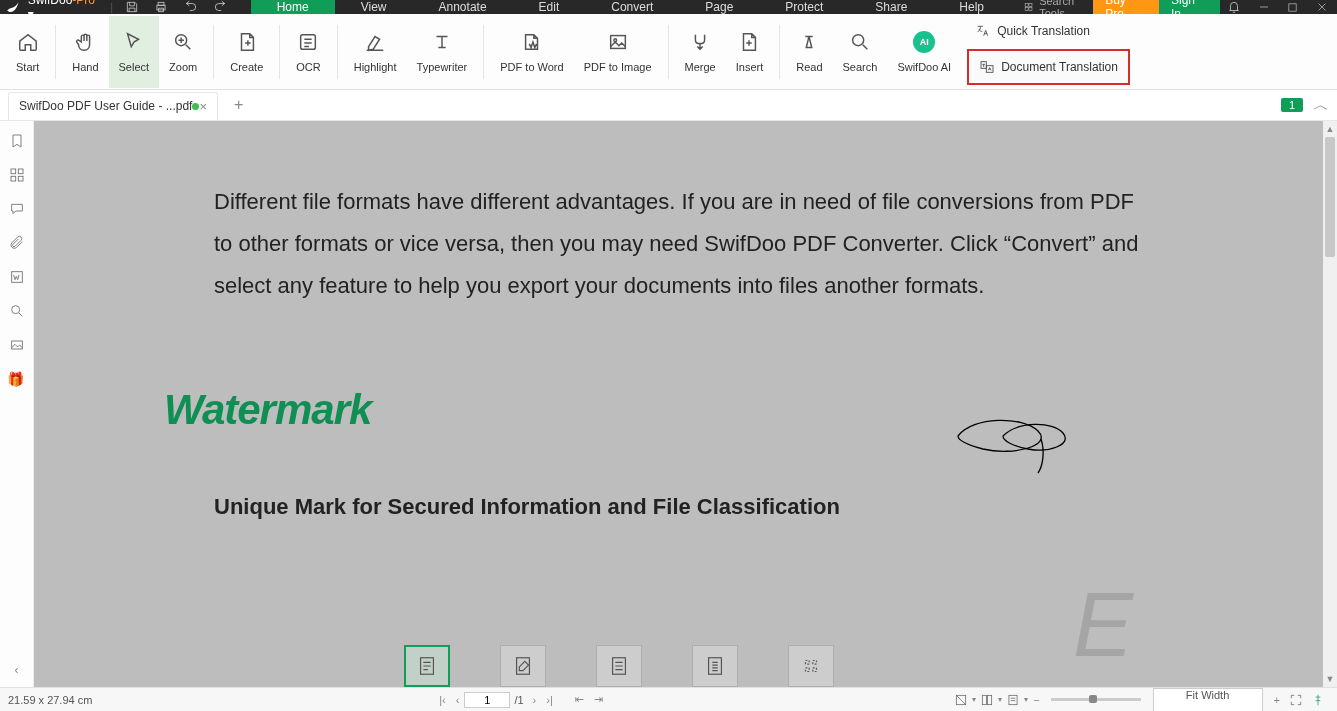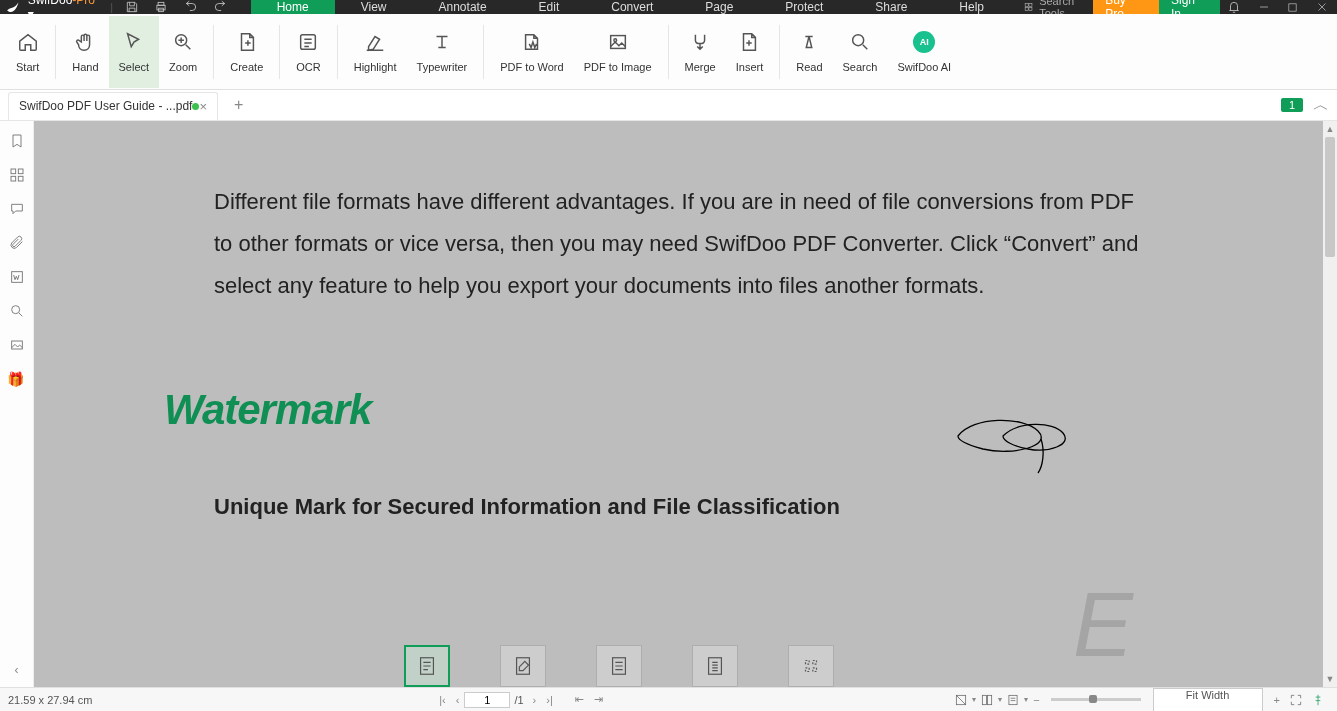--- a/index.html
+++ b/index.html
@@ -250,20 +250,36 @@
       <svg class="rb-ico" viewBox="0 0 24 24">
         <circle cx="10" cy="10" r="6"></circle>
         <path d="M15 15l5 5"></path>
       </svg>
       <span>Search</span>
     </div>
   <div class="rb-btn">
       <div class="ai-badge">AI</div>
       <span>SwifDoo AI</span>
     </div>
+  <div class="trans-col">
+    <div class="trans-row">
+      <svg class="small-ico" viewBox="0 0 24 24">
+          <path d="M4 5h8 M8 5v2c0 4-3 6-4 6 M6 9c1 3 4 4 5 4 M13 19l3-8 3 8 M14 16h4"></path>
+        </svg>
+      <span>Quick Translation</span>
+    </div>
+    <div class="trans-row highlighted">
+      <svg class="small-ico" viewBox="0 0 24 24">
+          <rect x="3" y="4" width="8" height="10"></rect>
+          <rect x="11" y="10" width="10" height="10"></rect>
+          <path d="M5 8h4 M7 8v4 M14 17l2-4 2 4 M15 15h2"></path>
+        </svg>
+      <span>Document Translation</span>
+    </div>
+  </div>
 </div>
 
 <div class="tabrow">
   <div class="file-tab">
     <span>SwifDoo PDF User Guide - ...pdf</span>
     <span class="dot"></span>
     <span class="close-x">×</span>
   </div>
   <div class="add-tab">+</div>
   <div class="spacer"></div>

